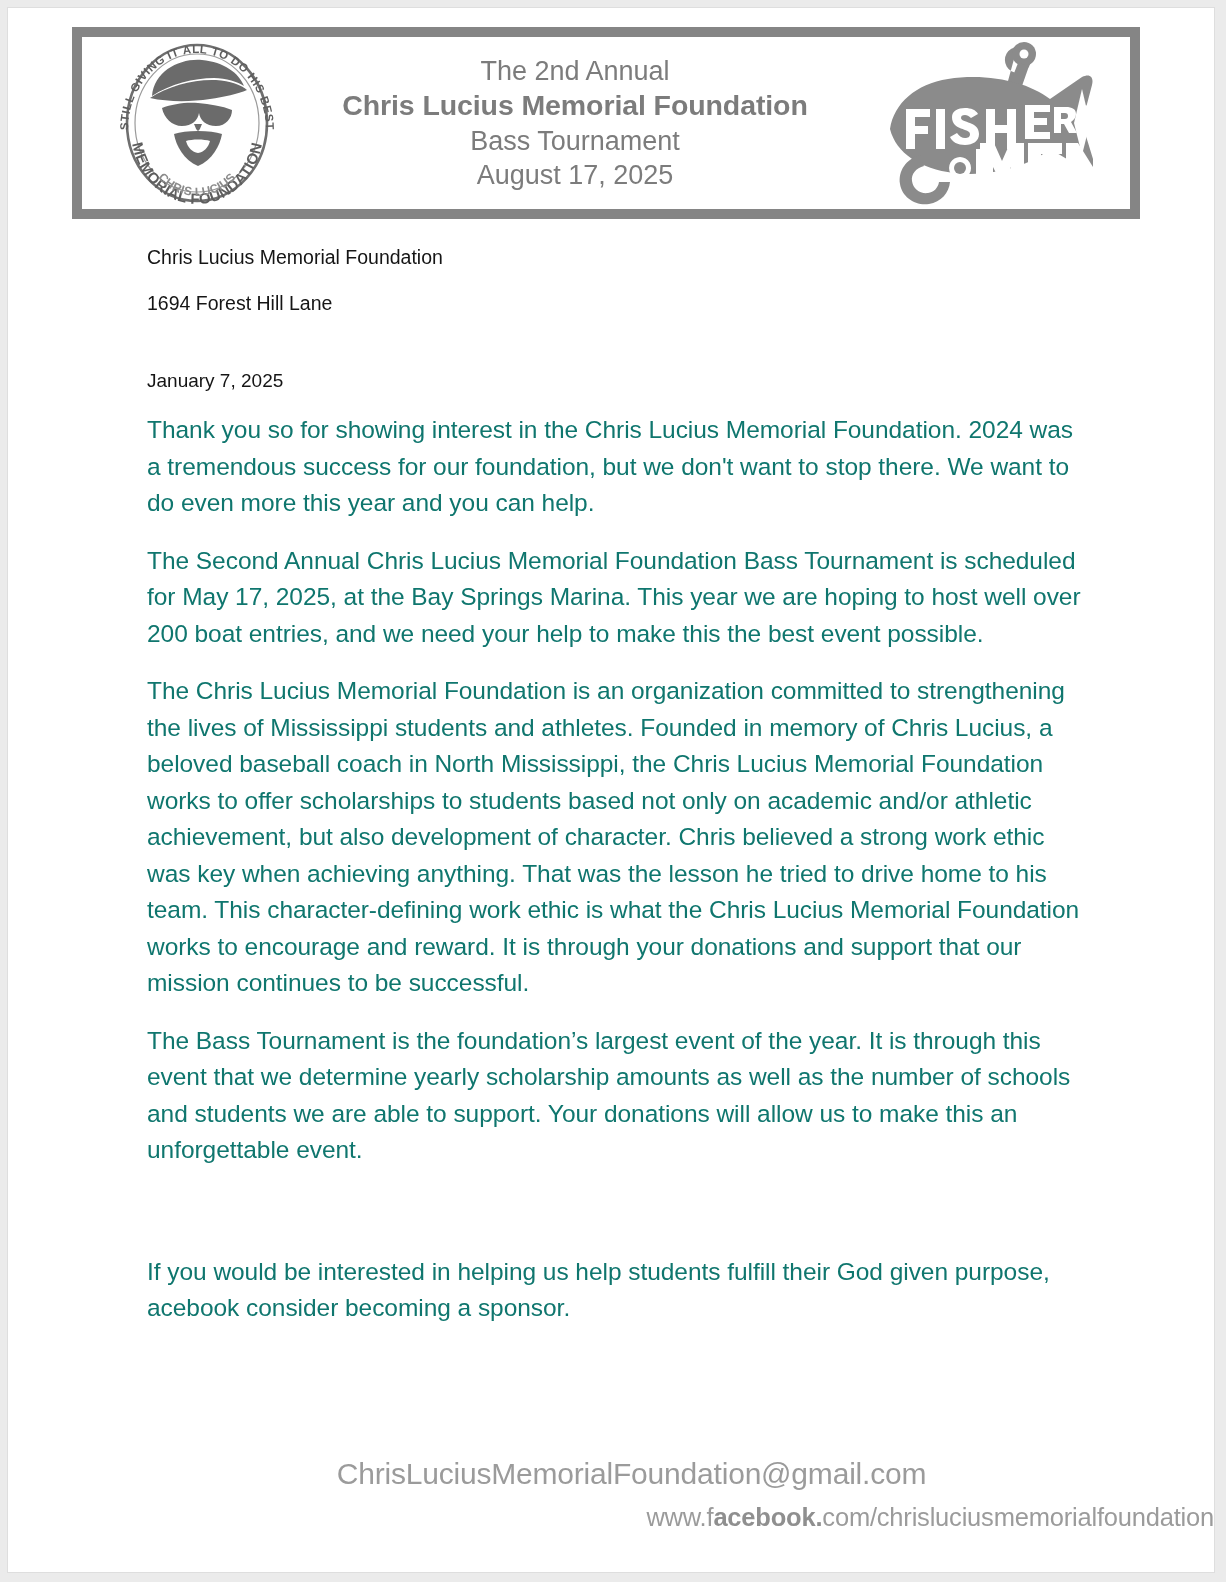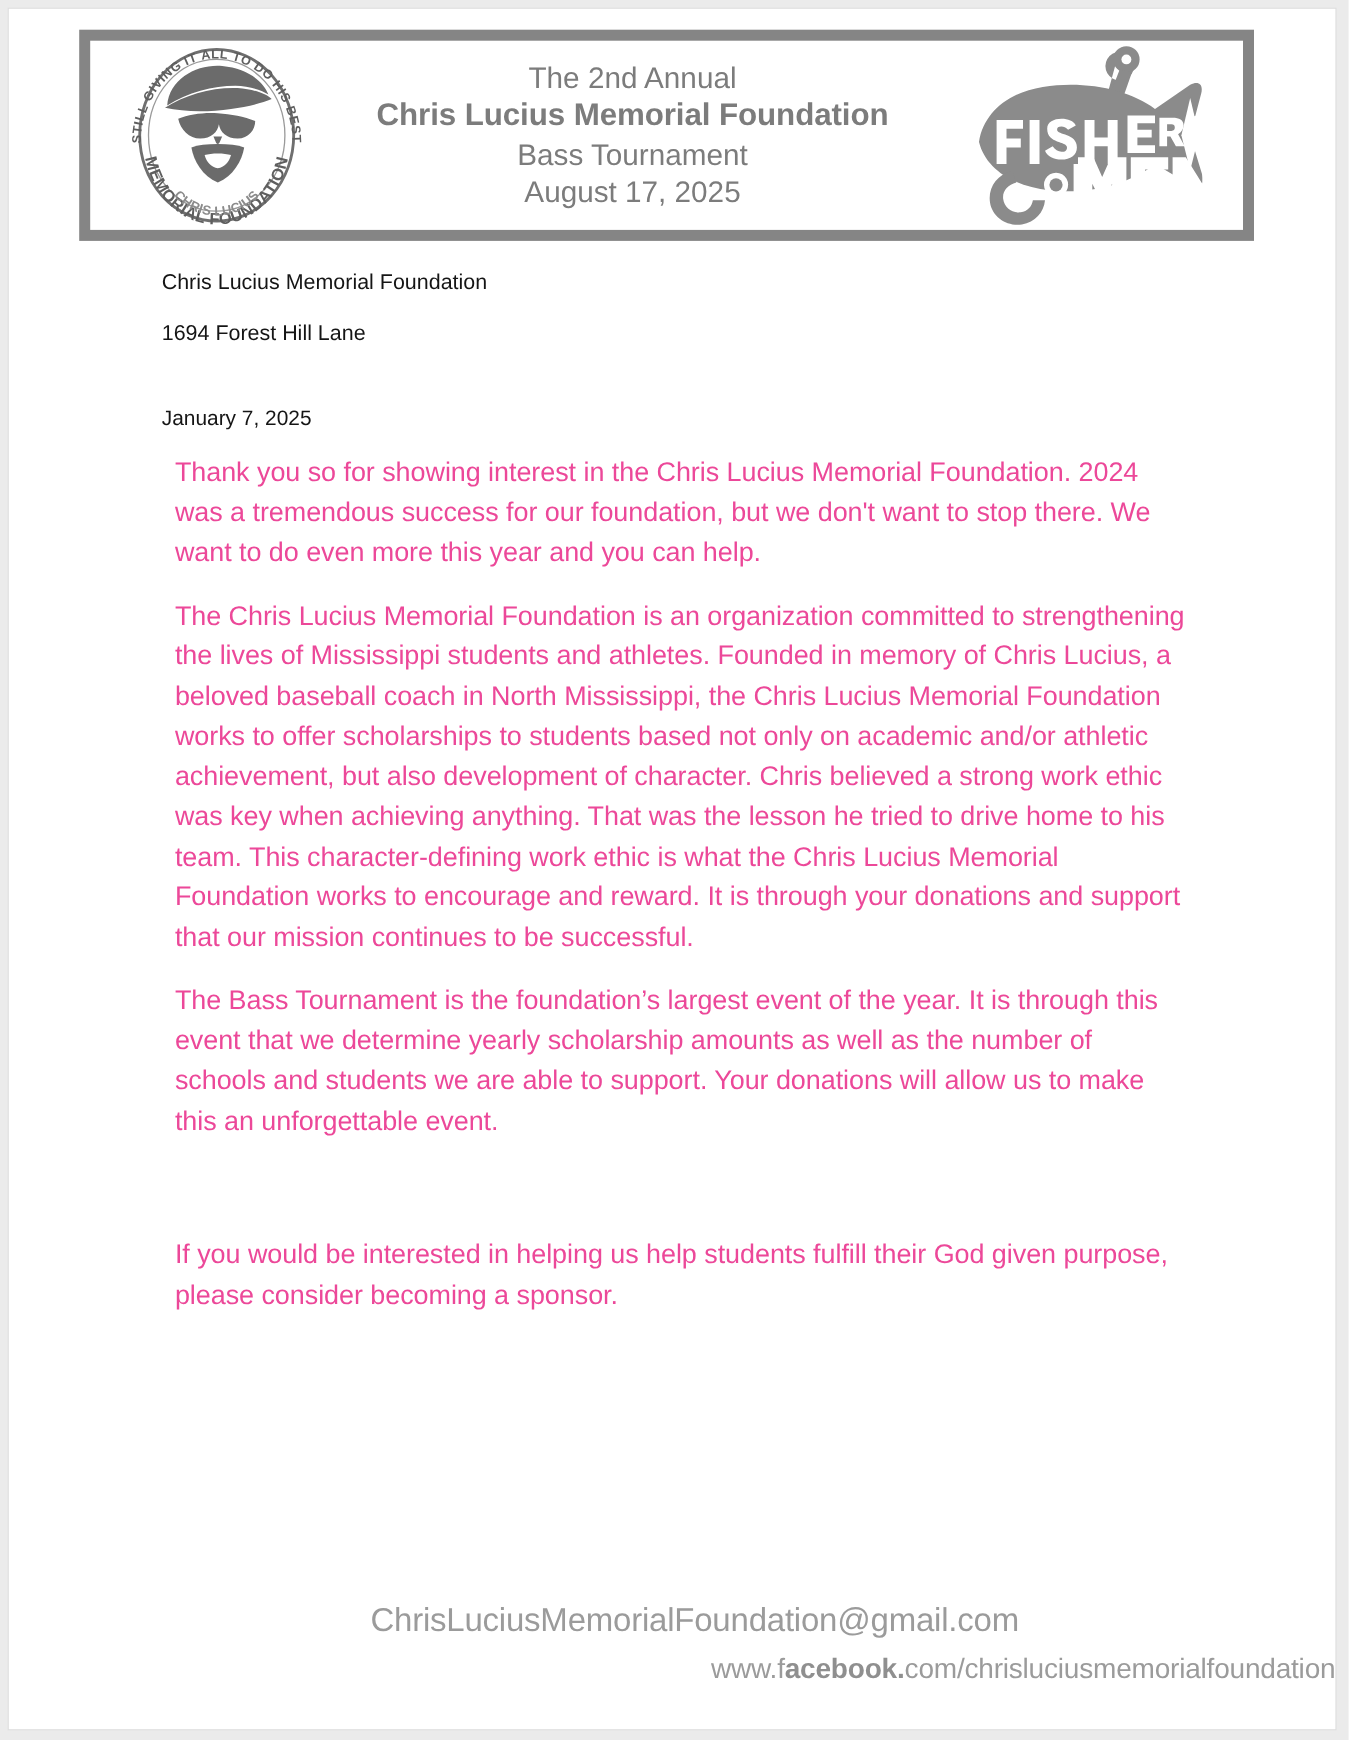--- a/index.html
+++ b/index.html
@@ -93,22 +93,22 @@
     font-size: 19px;
     line-height: 1.0;
     margin-top: 58px;
     margin-bottom: 22px;
     color: #151515;
   }
 
   .para {
     font-size: 24.5px;
     line-height: 1.49;
-    margin: 0 0 21px 12px;
-    color: #ec4899;
+    margin: 0 0 21px 0;
+    color: #0f766e;
     letter-spacing: -0.05px;
   }
   .para.closing {
     margin-top: 85px;
     margin-bottom: 0;
   }
 
   
   .footer {
     position: absolute;
@@ -237,23 +237,24 @@
   <div class="letter-body">
 
     <div class="sender-address">
       <div class="address-line">Chris Lucius Memorial Foundation</div>
       <div class="address-line">1694 Forest Hill Lane</div>
     </div>
 
     <div class="date-line">January 7, 2025</div>
 
     <p class="para">Thank you so for showing interest in the Chris Lucius Memorial Foundation. 2024 was a tremendous success for our foundation, but we don't want to stop there. We want to do even more this year and you can help.</p>
+    <p class="para">The Second Annual Chris Lucius Memorial Foundation Bass Tournament is scheduled for May 17, 2025, at the Bay Springs Marina. This year we are hoping to host well over 200 boat entries, and we need your help to make this the best event possible.</p>
     <p class="para">The Chris Lucius Memorial Foundation is an organization committed to strengthening the lives of Mississippi students and athletes. Founded in memory of Chris Lucius, a beloved baseball coach in North Mississippi, the Chris Lucius Memorial Foundation works to offer scholarships to students based not only on academic and/or athletic achievement, but also development of character.  Chris believed a strong work ethic was key when achieving anything. That was the lesson he tried to drive home to his team. This character-defining work ethic is what the Chris Lucius Memorial Foundation works to encourage and reward. It is through your donations and support that our mission continues to be successful.</p>
     <p class="para">The Bass Tournament is the foundation’s largest event of the year. It is through this event that we determine yearly scholarship amounts as well as the number of schools and students we are able to support. Your donations will allow us to make this an unforgettable event.</p>
-    <p class="para closing">If you would be interested in helping us help students fulfill their God given purpose, please consider becoming a sponsor.</p>
+    <p class="para closing">If you would be interested in helping us help students fulfill their God given purpose, acebook consider becoming a sponsor.</p>
 
   </div>
 
   <div class="footer">
     <div class="footer-email">ChrisLuciusMemorialFoundation@gmail.com</div>
     <div class="footer-fb"><span>www.f</span><b>acebook.</b><span>com/chrisluciusmemorialfoundation</span></div>
   </div>
 
 </div>
 

